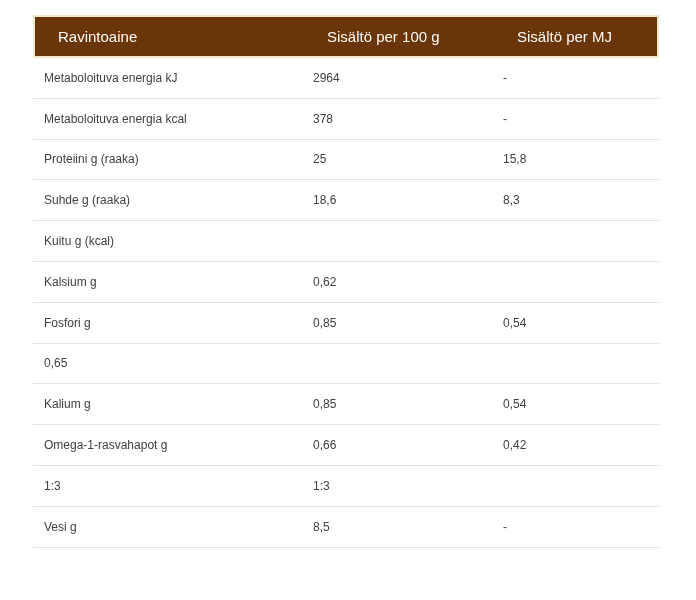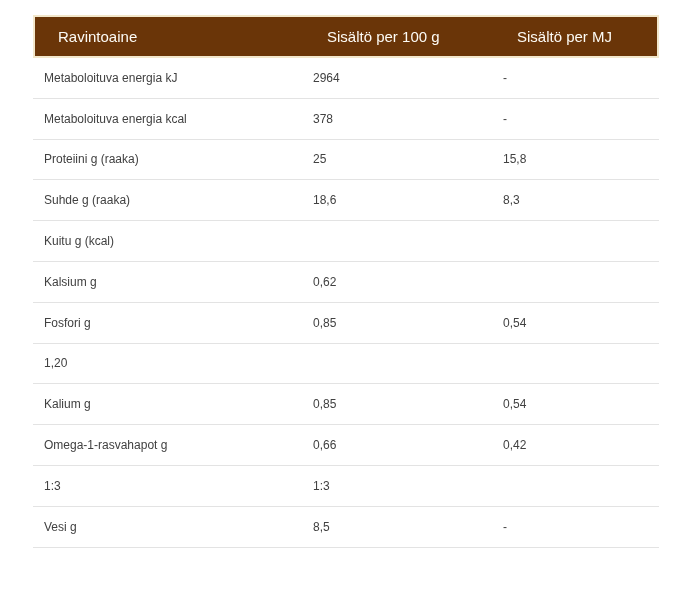--- a/index.html
+++ b/index.html
@@ -82,21 +82,21 @@
     <div class="cell">0,62</div>
   </div>
 
   <div class="row">
     <div class="cell">Fosfori g</div>
     <div class="cell">0,85</div>
     <div class="cell">0,54</div>
   </div>
 
   <div class="row">
-    <div class="cell">1,20</div>
+    <div class="cell">0,65</div>
   </div>
 
   <div class="row">
     <div class="cell">Kalium g</div>
     <div class="cell">0,85</div>
     <div class="cell">0,54</div>
   </div>
 
   <div class="row">
     <div class="cell">Omega-1-rasvahapot g</div>

